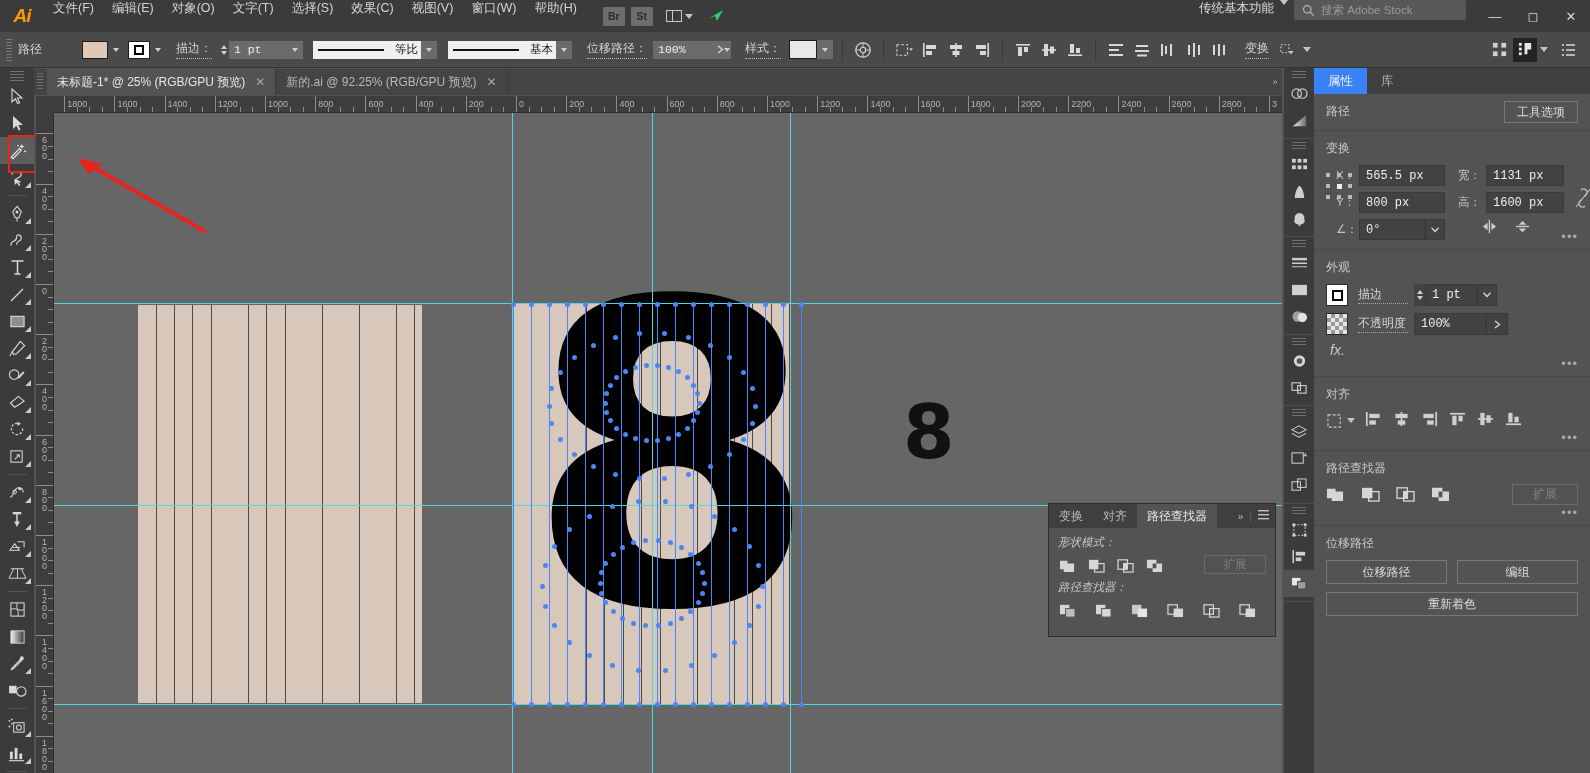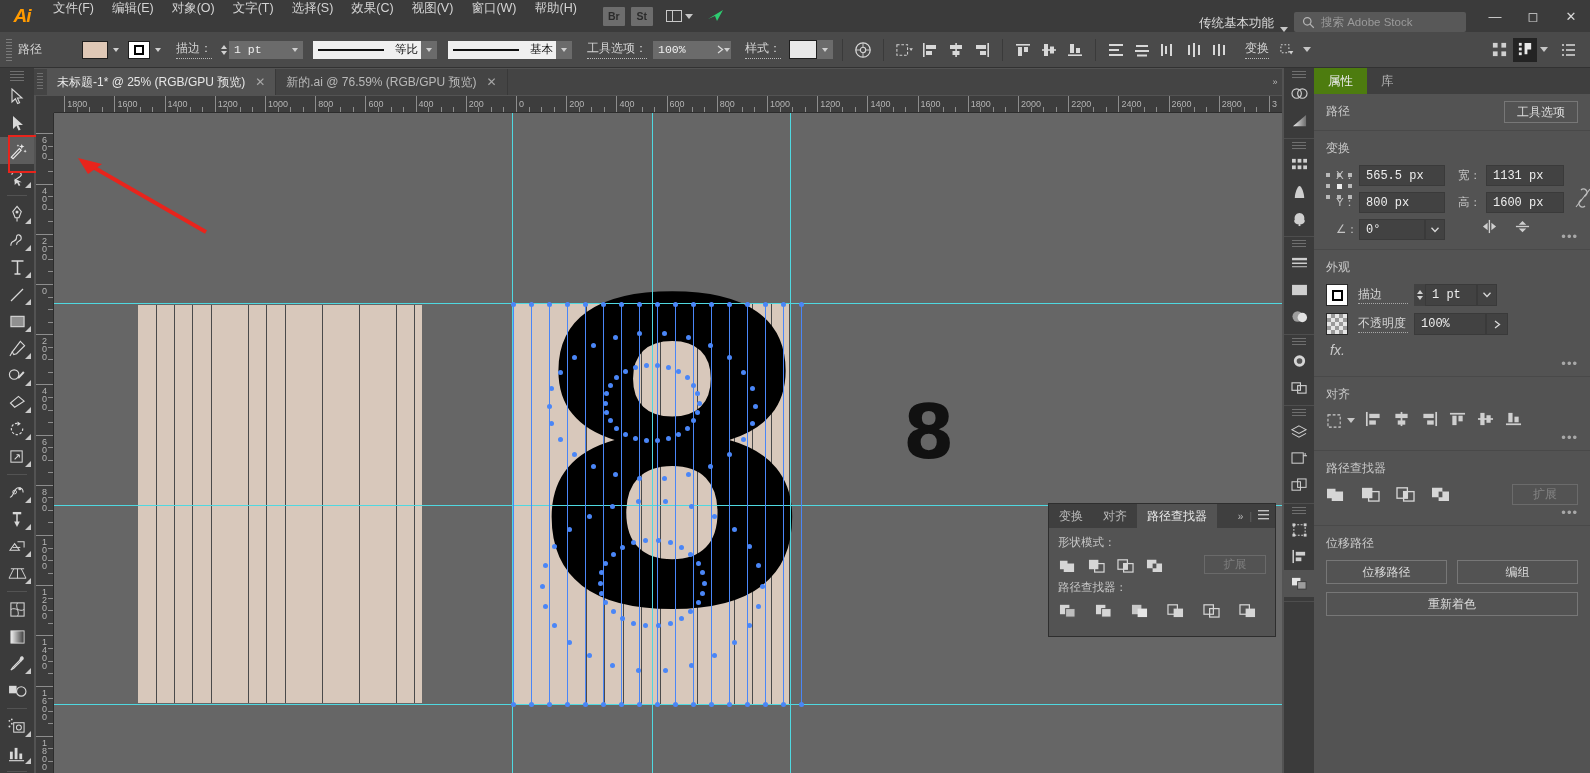--- a/index.html
+++ b/index.html
@@ -32,21 +32,21 @@
   .mb-sep { width: 14px; }
   .mini-app {
     width: 22px; height: 19px; margin: 0 3px; background: #6d6d6d; color: #2b2b2b;
     font-size: 10.5px; font-weight: bold; display: flex; align-items: center; justify-content: center;
     border-radius: 1px;
   }
   .arrange-icon { display: flex; align-items: center; gap: 3px; margin-left: 10px; }
   .arrange-box { width: 16px; height: 12px; border: 1px solid #c8c8c8; display: flex; }
   .arrange-box i { display:block; border-right: 1px solid #c8c8c8; height:100%; }
   .chev { width: 0; height: 0; border-left: 4px solid transparent; border-right: 4px solid transparent; border-top: 5px solid #c6c6c6; }
-  .mb-right { margin-left: auto; display: flex; align-items: flex-end; height: 32px; }
+  .mb-right { margin-left: auto; display: flex; align-items: flex-start; height: 32px; }
   .workspace-name { font-size: 12.5px; color: #dcdcdc; padding: 0 6px; }
   .search-box {
     display: flex; align-items: center; gap: 6px; background: #585858;
     height: 20px; padding: 0 8px; border-radius: 2px; margin: 0 10px 0 6px; min-width: 172px;
   }
   .search-box .ph { color: #9a9a9a; font-size: 11.5px; }
   .winbtn { width: 38px; height: 32px; display: flex; align-items: center; justify-content: center; color: #d8d8d8; font-size: 13px; }
 
   
   .ctrlbar {
@@ -164,21 +164,21 @@
   
   .pf-panel {
     position: absolute; left: 1048px; top: 503px; width: 228px; height: 134px;
     background: #535353; border: 1px solid #2e2e2e;
   }
   .pf-tabs { display: flex; height: 24px; background: #3f3f3f; align-items: stretch; }
   .pf-tab { padding: 0 10px; display:flex; align-items:center; font-size: 12px; color:#b9b9b9; }
   .pf-tab.active { background: #535353; color: #e8e8e8; }
   .pf-tab-right { margin-left:auto; display:flex; align-items:center; gap:6px; padding-right:6px; color:#bbb; font-size:10px; }
   .pf-body { padding: 7px 9px; }
-  .pf-label { font-size: 11.5px; color: #c7c7c7; margin-bottom: 5px; }
+  .pf-label { font-size: 11.5px; color: #c7c7c7; margin-bottom: 5px; font-style: italic; }
   .pf-row { display: flex; align-items: center; gap: 10px; margin-bottom: 6px; }
   .pf-btn { width: 19px; height: 19px; display:flex; align-items:center; justify-content:center; }
   .pf-expand {
     margin-left: auto; width: 62px; height: 19px; border: 1px solid #6a6a6a; color: #7e7e7e;
     font-size: 11.5px; display:flex; align-items:center; justify-content:center;
   }
 
   
   .rail {
     position: absolute; left: 1284px; top: 68px; width: 30px; height: 705px;
@@ -190,21 +190,21 @@
   .rail-i { width: 30px; height: 27px; display:flex; align-items:center; justify-content:center; }
   .rail-i.active { background: #535353; }
 
   
   .props {
     position: absolute; left: 1314px; top: 68px; width: 276px; height: 705px;
     background: #535353;
   }
   .props-tabs { height: 26px; background: #3f3f3f; display: flex; align-items: stretch; }
   .ptab { padding: 0 14px; display:flex; align-items:center; font-size: 12.5px; color:#b5b5b5; }
-  .ptab.active { background: #4d7c0f; color: #ececec; font-family: Liberation Serif, serif; }
+  .ptab.active { background: #3b82f6; color: #ececec; font-family: Liberation Serif, serif; }
   .psec { padding: 9px 12px; border-bottom: 1px solid #494949; position: relative; }
   .psec-title { font-size: 12px; color: #c8c8c8; margin-bottom: 8px; }
   .btn-outline {
     border: 1px solid #777; color: #dcdcdc; font-size: 12px; height: 22px;
     display: flex; align-items: center; justify-content: center; background: #535353;
   }
   .tool-options { position: absolute; right: 12px; top: 7px; width: 74px; }
   .xform-grid { display:flex; align-items:flex-start; gap: 10px; }
   .ref-point { width: 28px; height: 28px; margin-top: 8px; position: relative; }
   .ref-dot { position:absolute; width:4px; height:4px; background:#b9b9b9; }
@@ -309,21 +309,21 @@
       <div class="dd-arrow" style="background:#6b6b6b;height:18px"></div>
     </div>
     <div class="profile-combo" style="margin-left:8px">
       <div class="profile-box">
         <div class="bar"></div>
         <span>基本</span>
       </div>
       <div class="dd-arrow" style="background:#6b6b6b;height:18px"></div>
     </div>
 
-    <div class="ctl-label dotted" style="margin:0 6px 0 12px">工具选项：</div>
+    <div class="ctl-label dotted" style="margin:0 6px 0 12px">位移路径：</div>
     <div class="numfield" style="min-width:62px">100%</div>
     <div class="dd-arrow" style="background:#6b6b6b;height:18px">
       <svg width="7" height="9" viewBox="0 0 7 9">
           <path d="M1 1 L5.5 4.5 L1 8" fill="none" stroke="#d8d8d8" stroke-width="1.3"></path>
         </svg>
     </div>
 
     <div class="ctl-label dotted" style="margin:0 6px 0 14px">样式：</div>
     <div class="swatch-combo">
       <div class="swatch" style="background:#e8e8e8;width:28px;height:19px"></div>
@@ -469,21 +469,21 @@
     </div>
   </div>
 
   <div class="tabbar">
     <div class="gripper2"></div>
     <div class="doctab active">
       <span>未标题-1* @ 25% (RGB/GPU 预览)</span>
       <span class="tab-x">✕</span>
     </div>
     <div class="doctab">
-      <span>新的.ai @ 76.59% (RGB/GPU 预览)</span>
+      <span>新的.ai @ 92.25% (RGB/GPU 预览)</span>
       <span class="tab-x">✕</span>
     </div>
     <div class="panel-expand">»</div>
   </div>
 
   <div class="toolbar">
     <div class="tb-grip"></div>
 
     <div class="tool">
       <svg width="15" height="17" viewBox="0 0 15 17">

